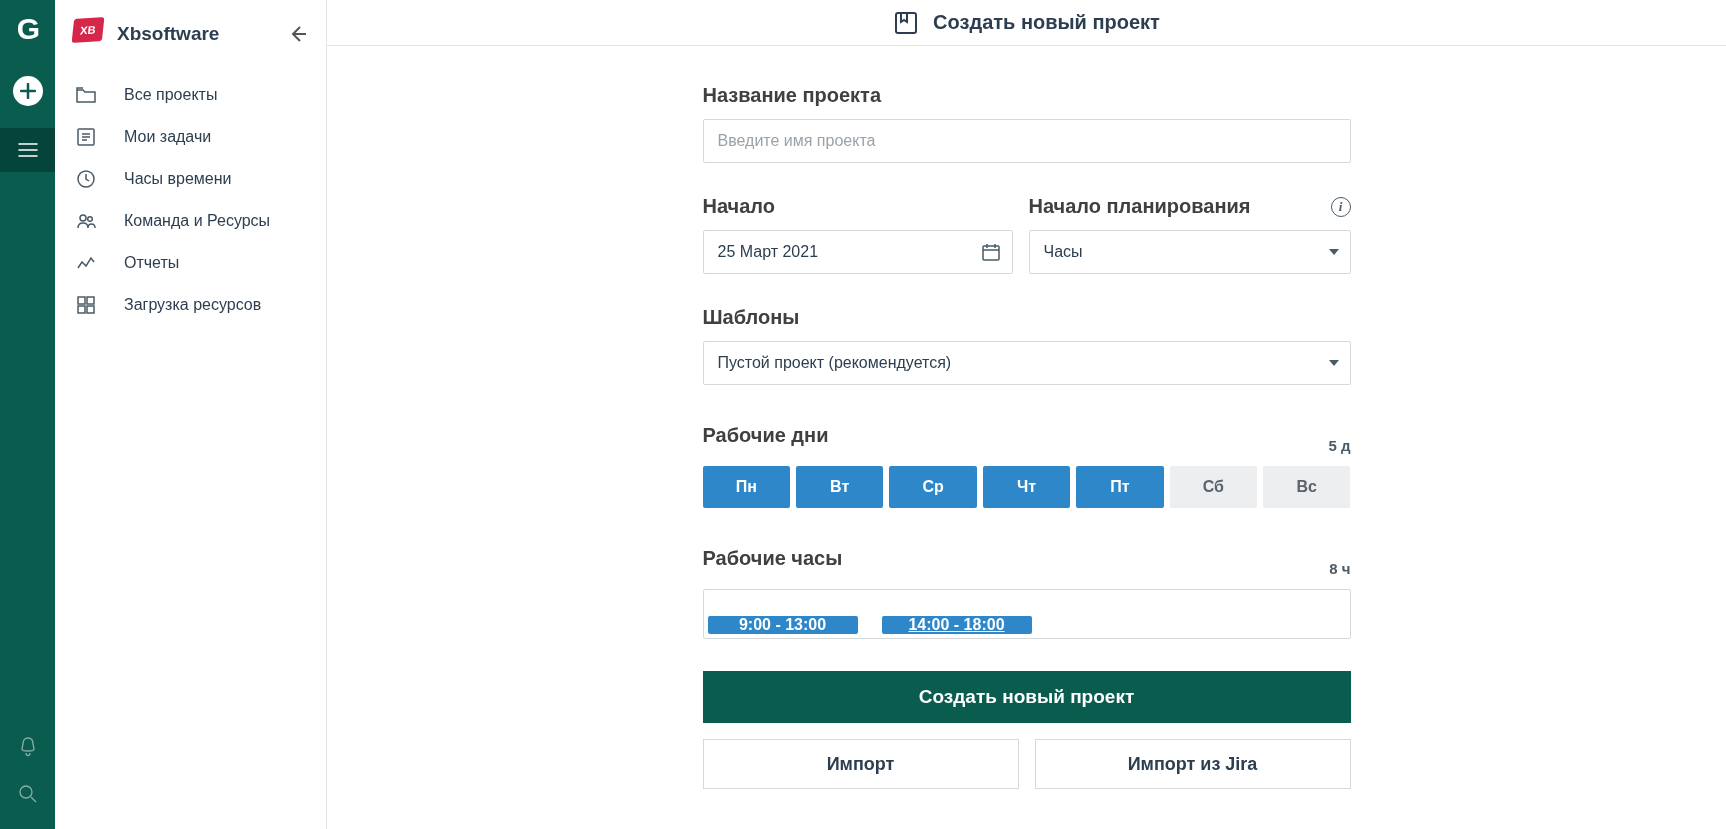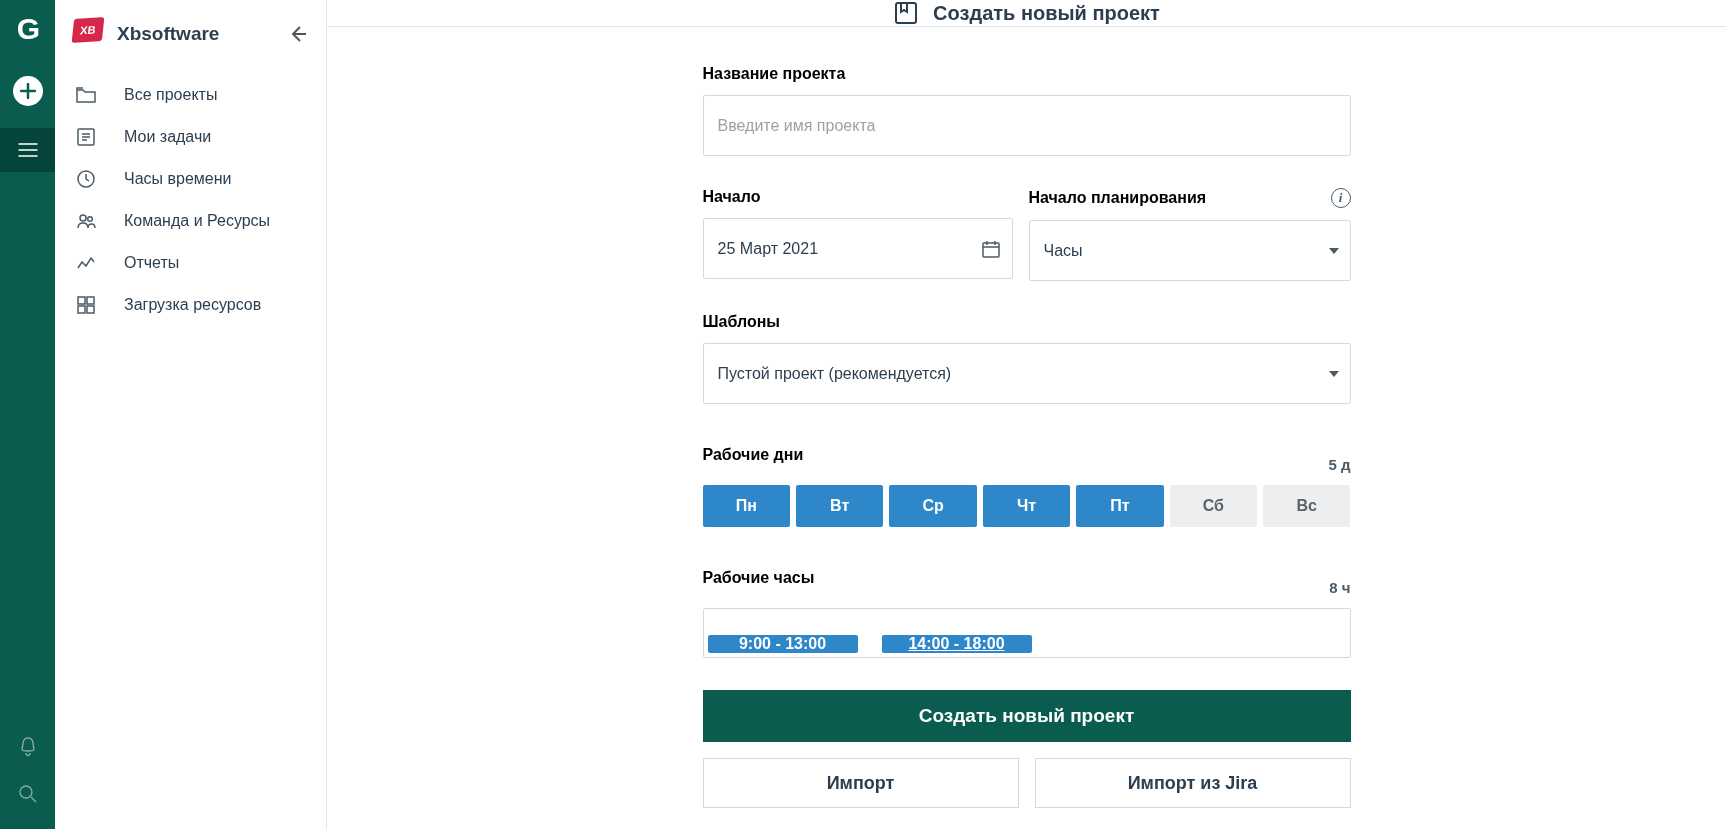--- a/index.html
+++ b/index.html
@@ -27,26 +27,26 @@
   .sb-item { display: flex; align-items: center; gap: 27px; padding: 10px 20px; cursor: pointer; color: #2c3e50; font-size: 16px; }
   .sb-ico { width: 22px; height: 22px; display:flex; align-items:center; justify-content:center; color:#4b5b66; }
 
   
   .main { flex: 1; display: flex; flex-direction: column; overflow-y: auto; }
   .topbar { height: 62px; border-bottom: 1px solid #e3e6e8; display: flex; align-items: center; justify-content: center; gap: 14px; }
   .topbar-title { font-weight: 700; font-size: 20px; color: #2c3e50; }
   .topbar-ico { color: #2c3e50; }
   .form-wrap { width: 648px; margin: 38px auto 40px; }
 
-  .field-label { font-size: 16px; color: #000000; font-weight: 600; margin-bottom: 12px; display:block; }
+  .field-label { font-size: 20px; color: #404040; font-weight: 600; margin-bottom: 12px; display:block; }
   .row-label { display:flex; justify-content:space-between; align-items:center; margin-bottom:12px; }
   .row-label .right { font-size:15px; color:#4b5b66; font-weight:600;margin-top:20px; }
   .info-i { width:20px; height:20px; border:1.5px solid #4b5b66; border-radius:50%; display:inline-flex; align-items:center; justify-content:center; font-size:13px; font-weight:bold; color:#4b5b66; font-family: Georgia, serif; font-style: italic; cursor:pointer;}
 
-  .input { width: 100%; height: 61px; border: 1px solid #d5d9dc; border-radius: 2px; padding: 0 14px; font-size: 16px; color:#2c3e50; background:#fff; }
+  .input { width: 100%; height: 44px; border: 1px solid #d5d9dc; border-radius: 2px; padding: 0 14px; font-size: 16px; color:#2c3e50; background:#fff; }
   .input::placeholder { color: #9aa2a8; }
 
   .two-col { display:flex; gap: 16px; margin-top: 32px;}
   .col-sm { flex: 0 0 310px; }
   .col-lg { flex: 1; }
 
   .select-box, .date-box { position:relative; }
   .date-box .cal-i, .select-box .chev { position:absolute; right:12px; top:50%; transform:translateY(-50%); color:#4b5b66; pointer-events:none; }
   .select-box .chev { border-left:5px solid transparent; border-right:5px solid transparent; border-top:6px solid #4b5b66; width:0; height:0; }
 

